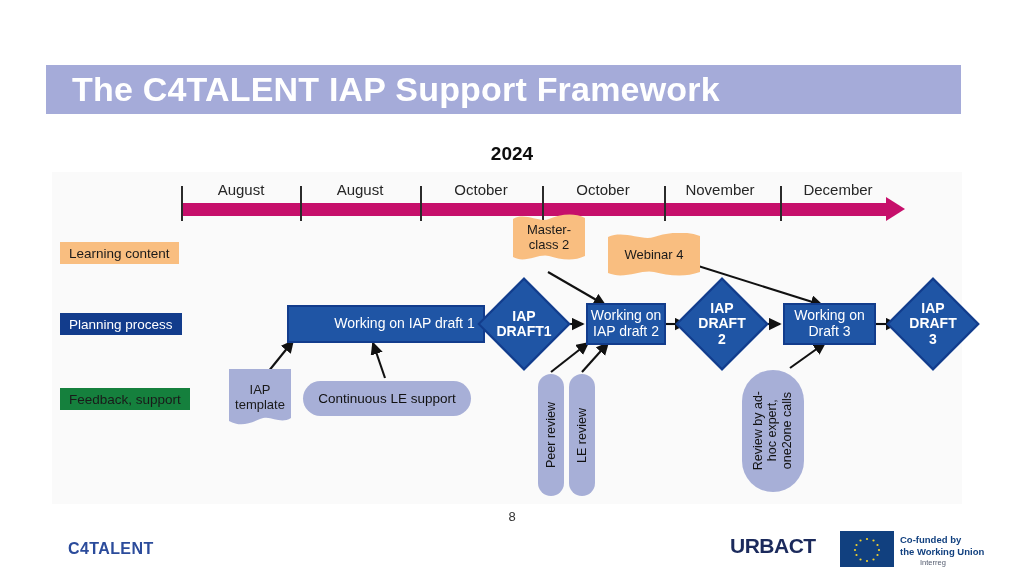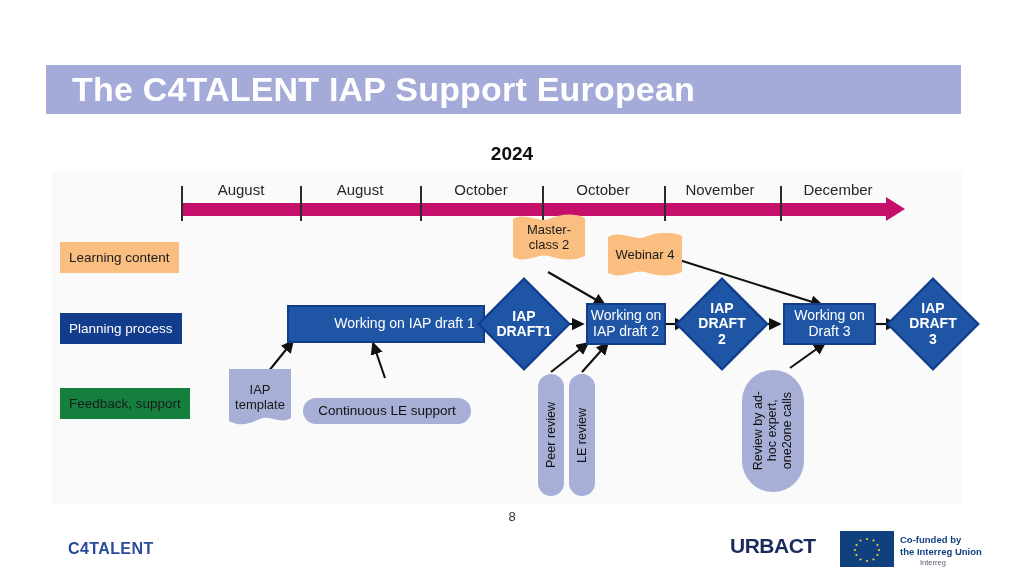--- a/index.html
+++ b/index.html
@@ -74,21 +74,21 @@
     font-size:15px;
     color:#262626;
     white-space:nowrap;
     text-align:center;
   }
 
   
   .chip{
     position:absolute;
     left:60px;
-    height:31px;
+    height:22px;
     padding:0 9px;
     display:flex;align-items:center;
     font-size:13.5px;
     white-space:nowrap;
   }
   .chip.learning{ top:242px; background:#f9be80; color:#1a1a1a; }
   .chip.planning{ top:313px; background:#123c8c; color:#ffffff; }
   .chip.feedback{ top:388px; background:#15803d; color:#1a1a1a; }
 
   
@@ -192,21 +192,21 @@
     position:absolute;left:900px;top:558px;
     font-size:7.5px;color:#555d70;white-space:nowrap;padding-left:20px;
   }
 </style>
 </head>
 <body>
 
 <div id="slide">
 
   <div class="title-bar"></div>
-  <div class="title-text">The C4TALENT IAP Support European</div>
+  <div class="title-text">The C4TALENT IAP Support Framework</div>
 
   <div class="year">2024</div>
 
   <div class="panel"></div>
 
   <div class="tl-bar"></div>
   <div class="tl-arrowhead"></div>
 
   <div class="tick" style="left:181px"></div>
   <div class="tick" style="left:300px"></div>
@@ -256,21 +256,21 @@
     </g>
   </svg>
 
   <div class="node wave" style="left:513px;top:214px;width:72px;height:48px;">
     <svg viewBox="0 0 72 48" preserveAspectRatio="none">
       <path d="M0,5 C12,-2 26,9 36,5 C46,1 60,-2 72,4 L72,42 C60,48 46,45 36,42 C26,39 12,50 0,43 Z" fill="#f9be80"></path>
     </svg>
     <span>Master-<br>class 2</span>
   </div>
 
-  <div class="node wave" style="left:608px;top:233px;width:74px;height:44px;">
+  <div class="node wave" style="left:608px;top:233px;width:92px;height:44px;">
     <svg viewBox="0 0 74 44" preserveAspectRatio="none">
       <path d="M0,4 C13,-3 27,8 37,4 C47,0 61,-3 74,3 L74,39 C61,45 47,42 37,39 C27,36 13,47 0,40 Z" fill="#f9be80"></path>
     </svg>
     <span>Webinar 4</span>
   </div>
 
   <div class="node rect" style="left:287px;top:305px;width:198px;height:38px;padding-left:37px;">
     <span>Working on IAP draft 1</span>
   </div>
 
@@ -297,21 +297,21 @@
     <div class="diamond-label">IAP<br>DRAFT<br>3</div>
   </div>
 
   <div class="node doc" style="left:229px;top:369px;width:62px;height:57px;">
     <svg viewBox="0 0 62 57" preserveAspectRatio="none">
       <path d="M0,0 L62,0 L62,49 C50,56 42,45 31,50 C20,55 11,58 0,52 Z" fill="#a7afd7"></path>
     </svg>
     <span>IAP<br>template</span>
   </div>
 
-  <div class="node pill" style="left:303px;top:398px;width:168px;height:26px;">
+  <div class="node pill" style="left:303px;top:381px;width:168px;height:35px;">
     <span>Continuous LE support</span>
   </div>
 
   <div class="node pill-v" style="left:538px;top:374px;width:26px;height:122px;">
     <span class="vtext">Peer review</span>
   </div>
 
   <div class="node pill-v" style="left:569px;top:374px;width:26px;height:122px;">
     <span class="vtext">LE review</span>
   </div>
@@ -338,17 +338,17 @@
         <circle cx="20.5" cy="28.5" r="1.1"></circle>
         <circle cx="16.5" cy="24" r="1.1"></circle>
         <circle cx="15" cy="19" r="1.1"></circle>
         <circle cx="16.5" cy="14" r="1.1"></circle>
         <circle cx="20.5" cy="9.5" r="1.1"></circle>
       </g>
     </svg>
   </div>
   <div class="eu-l1">
     <div>Co-funded by</div>
-    <div>the Interreg Union</div>
+    <div>the Working Union</div>
   </div>
   <div class="eu-l3">Interreg</div>
 
 </div>
 
 </body></html>

